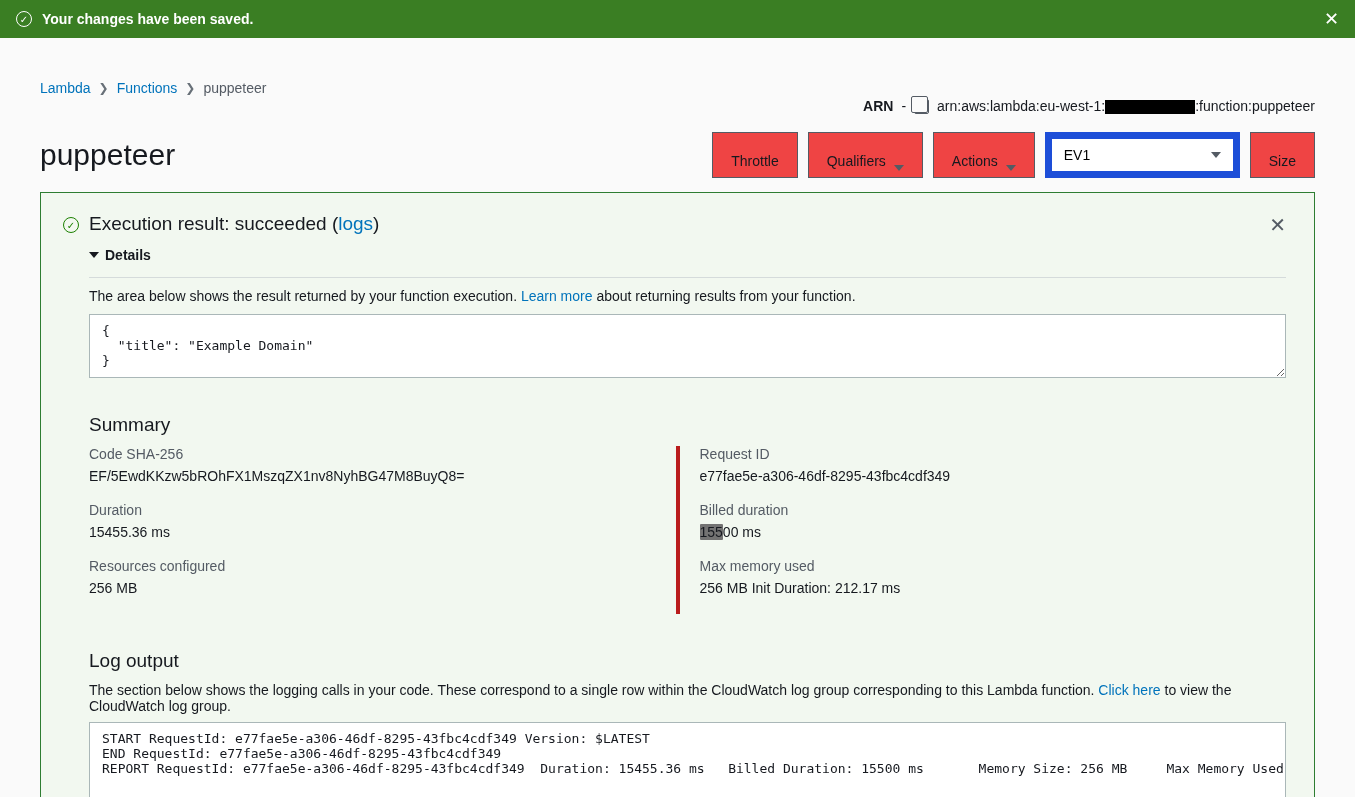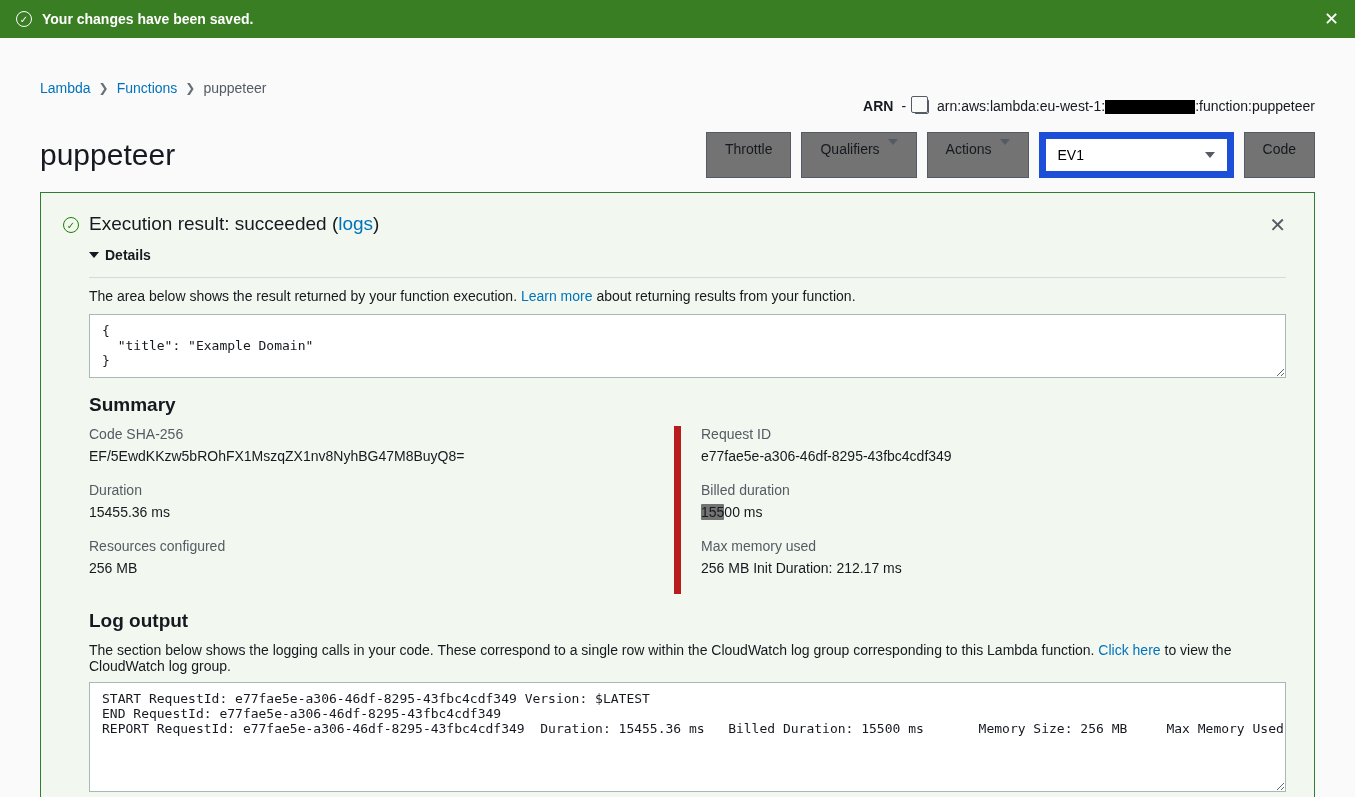--- a/index.html
+++ b/index.html
@@ -61,23 +61,23 @@
 
   
   .title-row {
     display: flex;
     align-items: center;
     margin-bottom: 14px;
   }
   .fn-title { font-size: 30px; font-weight: 400; }
   .actions { margin-left: auto; display: flex; gap: 10px; }
   .btn {
-    background: #737373; border: 1px solid #545b64; color: #16191f;
+    background: #ef4444; border: 1px solid #545b64; color: #16191f;
     padding: 6px 18px; font-size: 14px; cursor: pointer; display: inline-flex;
-    align-items: flex-start; gap: 8px; line-height: 20px;
+    align-items: flex-end; gap: 8px; line-height: 20px;
   }
   .btn .caret {
     width: 0; height: 0; border-left: 5px solid transparent;
     border-right: 5px solid transparent; border-top: 6px solid #545b64;
   }
   .select-btn {
     position: relative; min-width: 195px; text-align: left;
     padding: 6px 30px 6px 12px; background: #fff; border: 7px solid #1d4ed8;
     cursor: pointer; font-size: 14px; line-height: 20px;
   }
@@ -120,27 +120,27 @@
   .hint { font-size: 14px; color: #16191f; margin-bottom: 10px; }
   .hint a { color: #0073bb; text-decoration: none; }
 
   .code-box {
     background: #fff; border: 1px solid #aab7b8; padding: 8px 12px;
     font-family: Monaco, Menlo, Consolas, monospace; font-size: 13px;
     white-space: pre; overflow: auto; resize: both; min-height: 64px;
     position: relative;
   }
 
-  .section-h { font-size: 19px; font-weight: 700; margin: 16px 0 10px 0; }
+  .section-h { font-size: 19px; font-weight: 400; margin: 36px 0 10px 0; }
 
   .summary-grid {
     display: flex; gap: 0;
   }
   .summary-col { flex: 1; padding-right: 20px; }
-  .summary-col.left { border-right: 7px solid #b91c1c; }
+  .summary-col.left { border-right: 4px solid #b91c1c; }
   .summary-col.right { padding-left: 20px; }
   .kv { margin-bottom: 18px; }
   .kv .k { color: #545b64; font-size: 14px; margin-bottom: 6px; }
   .kv .v { font-size: 14px; }
   .hl { background: #737373; border-radius: 1px; }
 
   .log-desc { font-size: 14px; margin-bottom: 8px; }
   .log-desc a { color: #0073bb; text-decoration: none; }
 </style>
 </head>
@@ -179,21 +179,21 @@
       <button class="btn">
           <span>Qualifiers</span>
           <span class="caret"></span>
         </button>
       <button class="btn">
           <span>Actions</span>
           <span class="caret"></span>
         </button>
       <button class="select-btn"><span>EV1</span><span class="caret"></span></button>
       <button class="btn">
-          <span>Code</span>
+          <span>Size</span>
         </button>
     </div>
   </div>
 
   <div class="exec-panel">
     <div class="exec-header">
       <span class="ok-icon">✓</span>
       <h2><span>Execution result: succeeded (</span><a href="#">logs</a><span>)</span></h2>
       <span class="exec-close">✕</span>
     </div>

